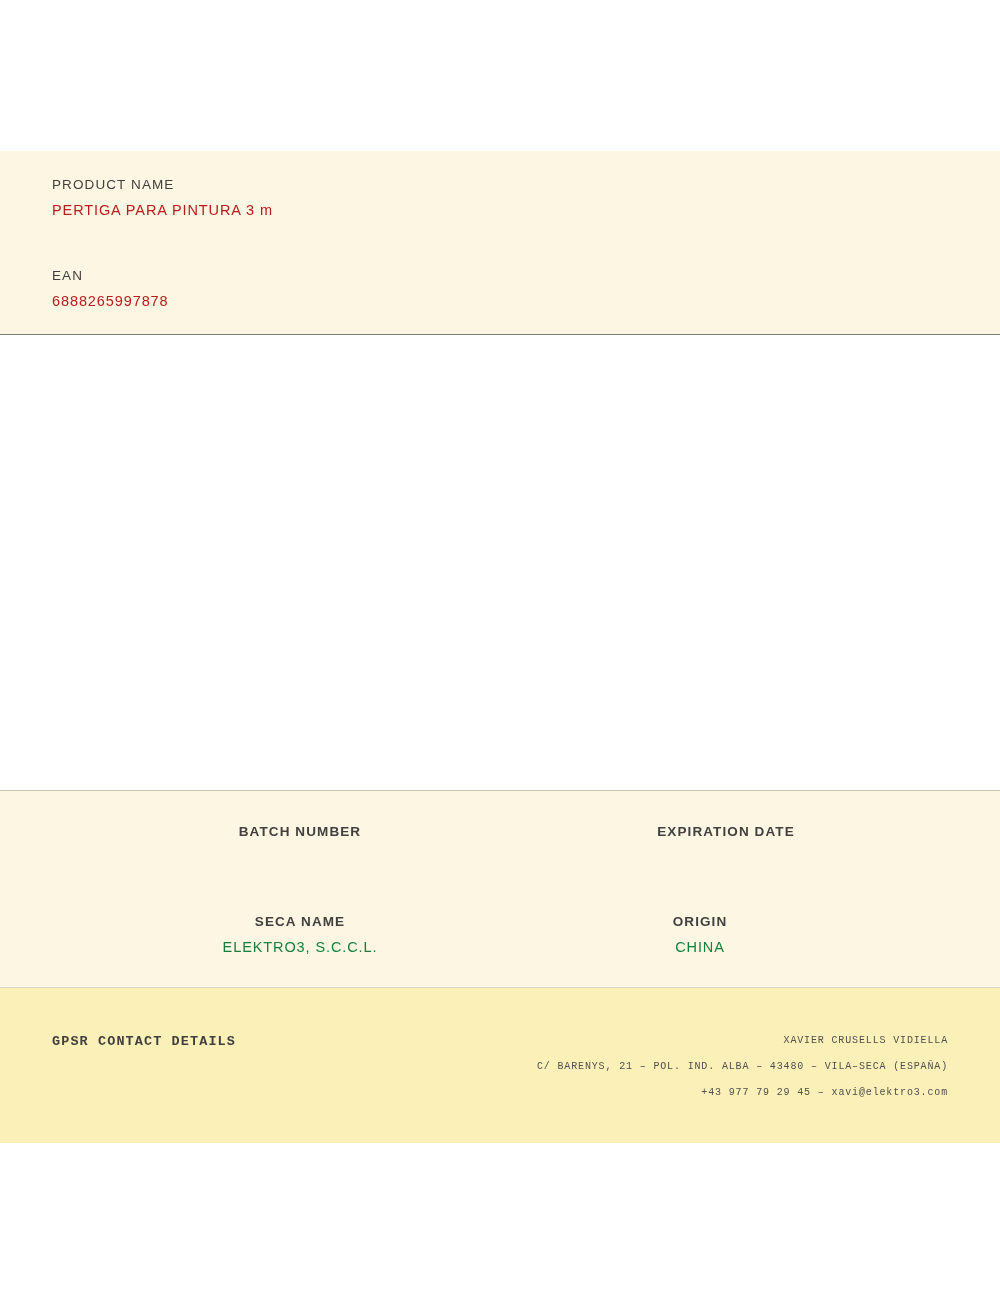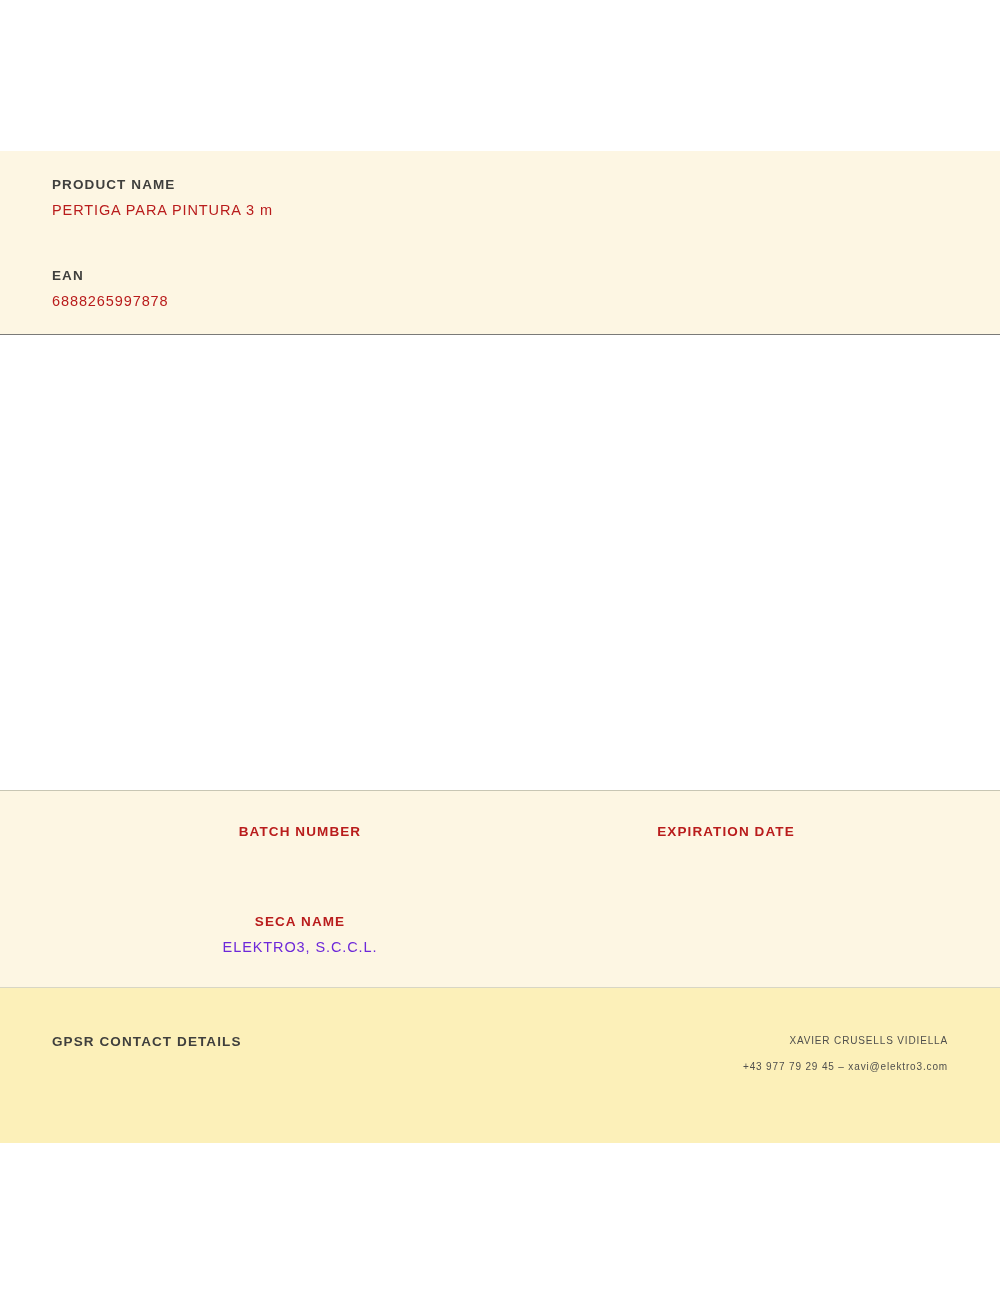--- a/index.html
+++ b/index.html
@@ -33,21 +33,21 @@
     border-top: 1px solid #ffffff;
     border-bottom: 1px solid #7a7a78;
     box-sizing: border-box;
   }
   .field {
     position: absolute;
     left: 52px;
   }
   .field-label {
     font-size: 13.5px;
-    font-weight: bold;
+    font-weight: normal;
     letter-spacing: 1.1px;
     color: #3f3f3d;
     margin-bottom: 10px;
   }
   .field-value {
     font-size: 14.5px;
     letter-spacing: 0.9px;
     color: #b91c1c;
     font-weight: normal;
   }
@@ -84,43 +84,44 @@
     height: 100%;
   }
   .mid-cell {
     position: absolute;
     text-align: center;
   }
   .mid-label {
     font-size: 13.5px;
     font-weight: bold;
     letter-spacing: 1.1px;
-    color: #b91c1c;
+    color: #404040;
   }
   .mid-value {
     font-size: 14.5px;
     letter-spacing: 0.9px;
-    color: #6d28d9;
+    color: #15803d;
     margin-top: 10px;
     min-height: 17px;
   }
   #batch-cell  { top: 33px; left: 150px; width: 300px; }
   #expiry-cell { top: 33px; left: 576px; width: 300px; }
   #legal-cell  { top: 123px; left: 150px; width: 300px; }
   #origin-cell { top: 123px; left: 550px; width: 300px; }
 
   
   .gpsr-block {
     position: absolute;
     top: 988px;
     left: 0;
     width: 1000px;
     height: 157px;
     background: #fcf0b9;
     box-sizing: border-box;
+    font-family: Liberation Mono, monospace;
   }
   .gpsr-label {
     position: absolute;
     top: 46px;
     left: 52px;
     font-size: 13.5px;
     font-weight: bold;
     letter-spacing: 1.1px;
     color: #3f3f3d;
   }
@@ -178,27 +179,32 @@
       <div class="mid-cell" id="expiry-cell">
         <div class="mid-label">EXPIRATION DATE</div>
         <div class="mid-value"></div>
       </div>
 
       <div class="mid-cell" id="legal-cell">
         <div class="mid-label">SECA NAME</div>
         <div class="mid-value">ELEKTRO3, S.C.C.L.</div>
       </div>
 
+      <div class="mid-cell" id="origin-cell">
+        <div class="mid-label">ORIGIN</div>
+        <div class="mid-value">CHINA</div>
+      </div>
 
     </div>
   </div>
 
   <div class="gpsr-block">
     <div class="gpsr-label">GPSR CONTACT DETAILS</div>
     <div class="gpsr-lines">
       <div>XAVIER CRUSELLS VIDIELLA</div>
+      <div>C/ BARENYS, 21 – POL. IND. ALBA – 43480 – VILA–SECA (ESPAÑA)</div>
       <div>+43 977 79 29 45 – xavi@elektro3.com</div>
     </div>
   </div>
 
   <div class="bottom-blank"></div>
 
 </div>
 
 </body></html>

